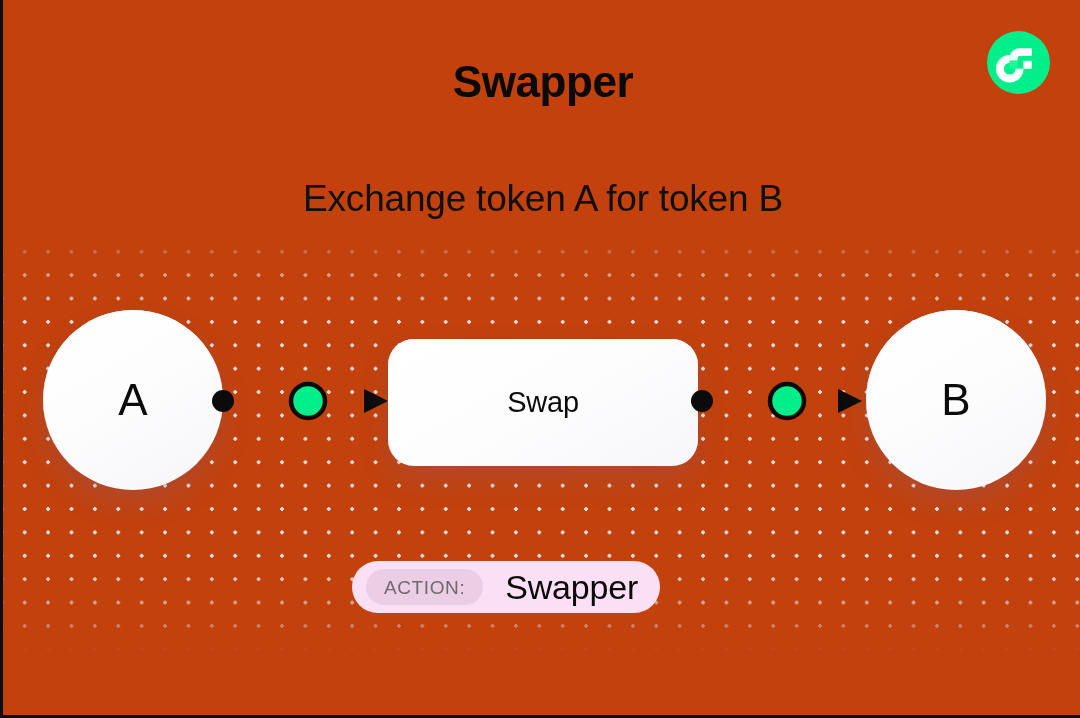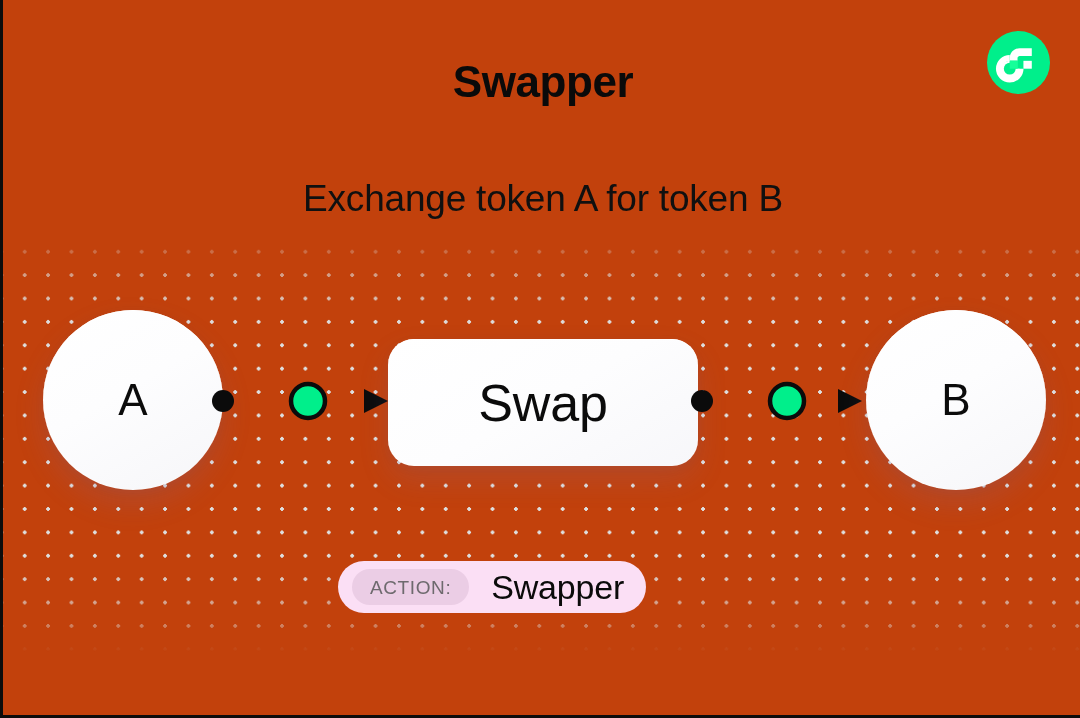--- a/index.html
+++ b/index.html
@@ -113,40 +113,40 @@
     background: linear-gradient(150deg, #ffffff 0%, #fdfdfe 50%, #f7f7fa 100%);
     box-shadow:
       0 14px 30px rgba(120, 120, 190, 0.15),
       0 3px 10px rgba(90, 90, 140, 0.07),
       inset 0 1px 0 rgba(255,255,255,0.9);
     display: flex;
     align-items: center;
     justify-content: center;
   }
   .swap-box .swap-label {
-    font-size: 52px;
+    font-size: 29px;
     font-weight: 400;
     color: #0b0b0b;
     letter-spacing: -0.2px;
     line-height: 1;
   }
 
   
   .connector {
     position: absolute;
     top: 376px;
     height: 50px;
   }
   #connector-left  { left: 205px; width: 190px; }
   #connector-right { left: 685px; width: 183px; }
 
   
   .action-badge {
     position: absolute;
-    left: 335px;
+    left: 349px;
     top: 561px;
     height: 52px;
     border-radius: 26px;
     background: #fbdff5;
     display: flex;
     align-items: center;
     padding: 0 22px 0 14px;
     box-sizing: border-box;
   }
   .action-chip {

